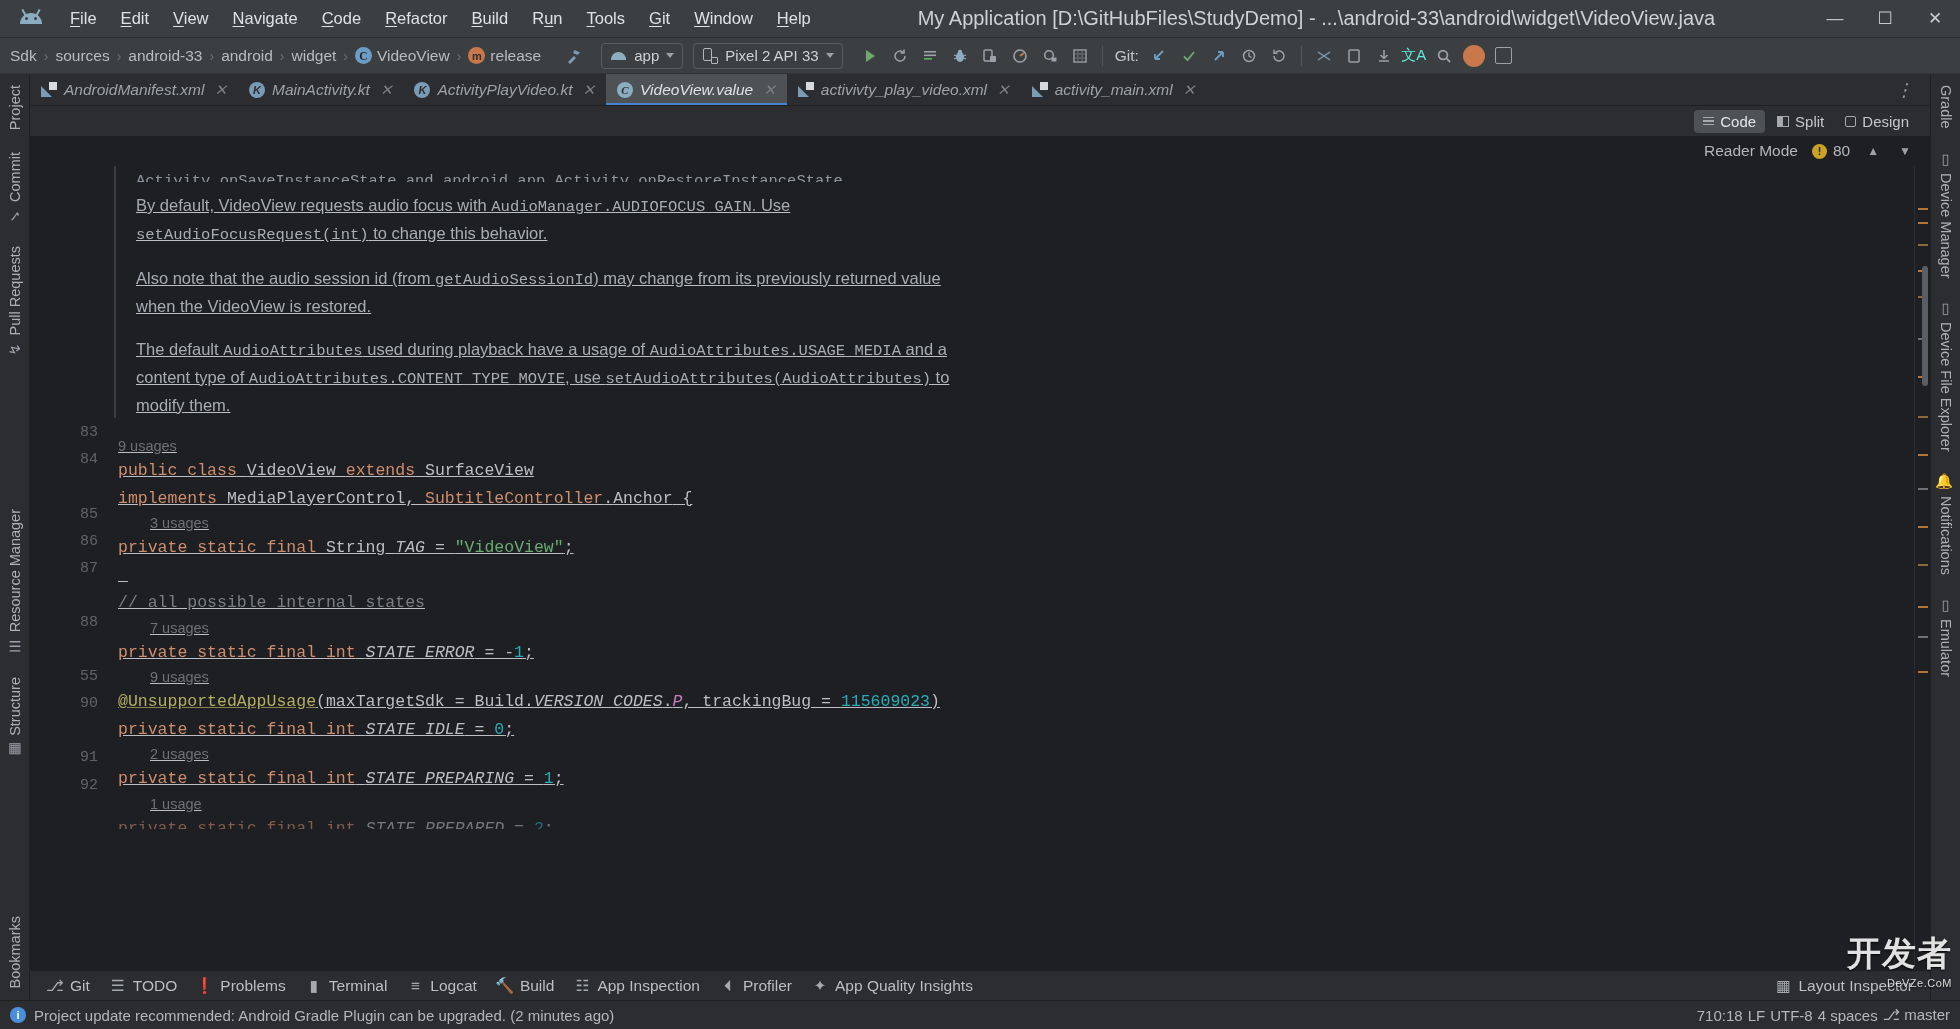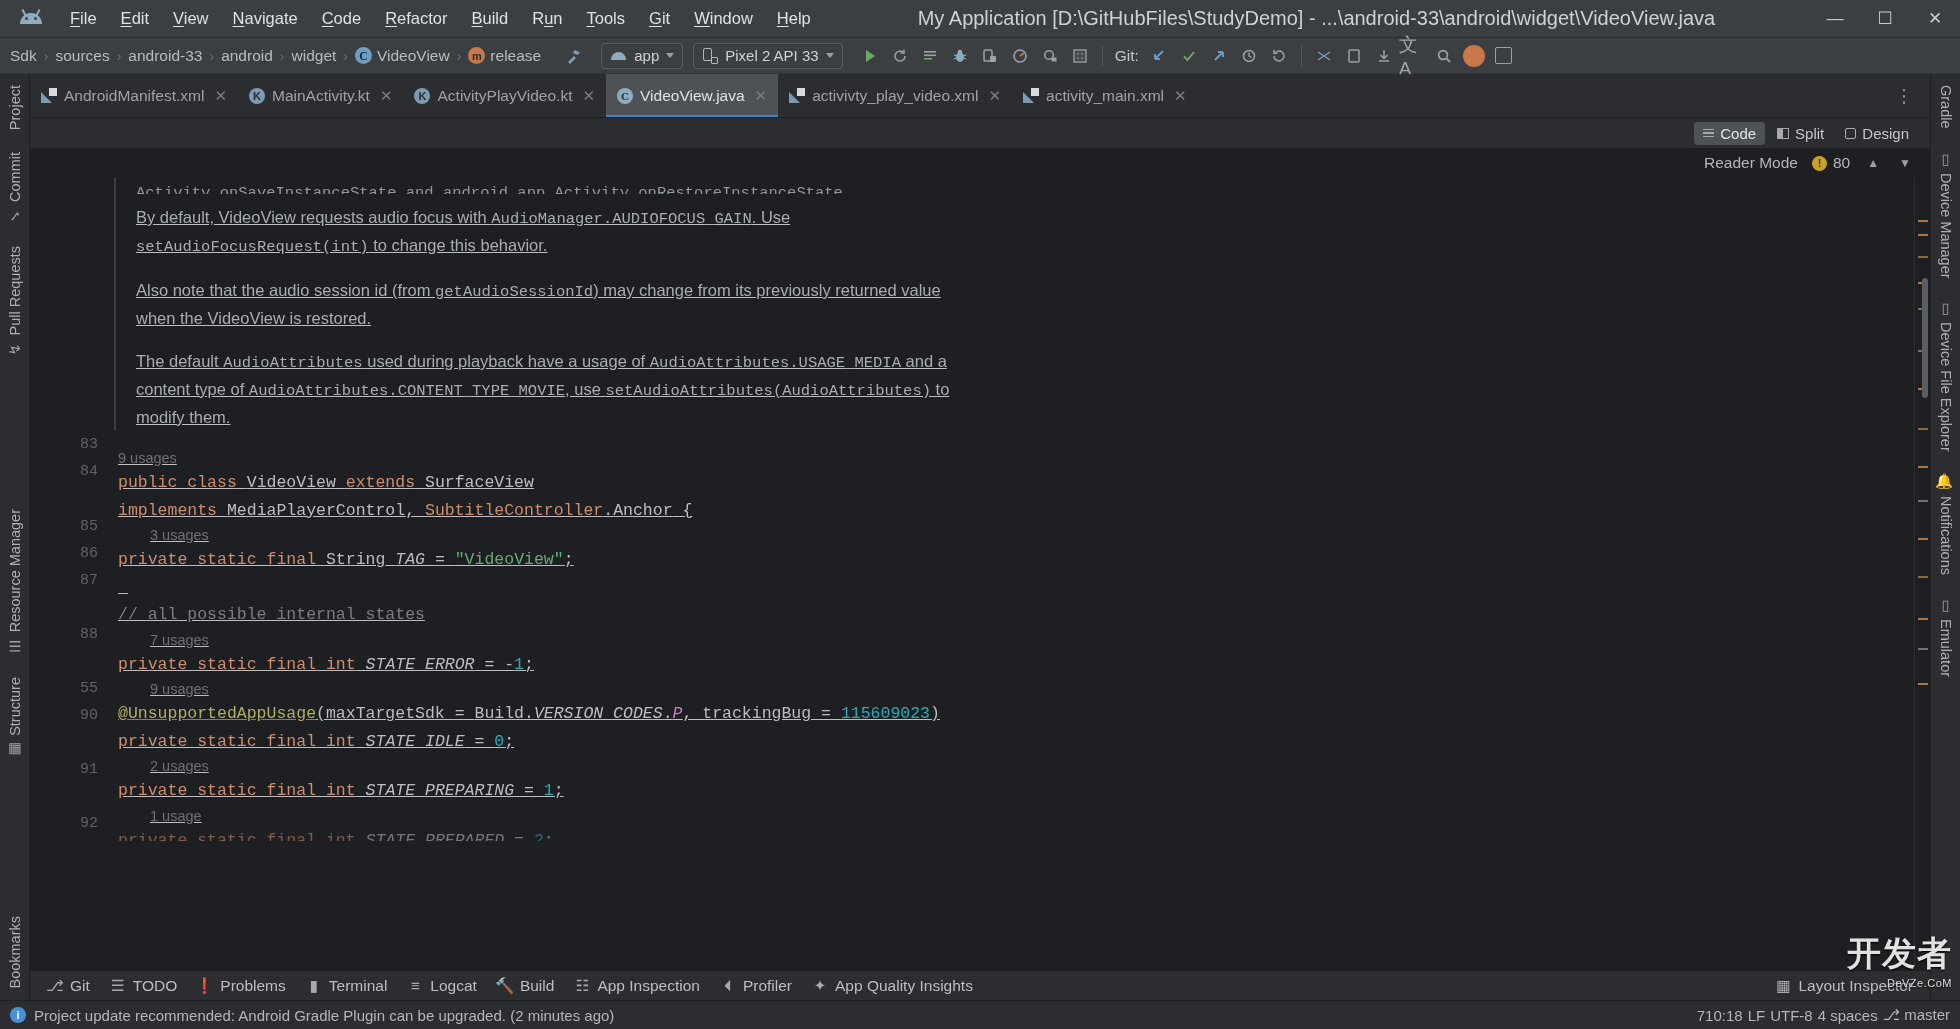--- a/index.html
+++ b/index.html
@@ -107,22 +107,23 @@
     white-space:nowrap;
   }
   .rail-item.rot180 { writing-mode:vertical-rl; transform:rotate(180deg); }
   .rail-spacer { flex:1; }
   .rail-ico { width:16px;height:16px;display:flex;align-items:center;justify-content:center;color:#9DA0A8; }
 
   .center { flex:1; display:flex; flex-direction:column; min-width:0; background:#1E1F22; }
 
   
   .tabbar {
-    height:44px; background:#2B2D30; display:flex; align-items:stretch; flex:none;
+    height:32px; background:#2B2D30; display:flex; align-items:stretch; flex:none;
     border-bottom:1px solid #1F2022;
+    font-style:italic;
   }
   .tab {
     display:flex; align-items:center; gap:7px; padding:0 11px; font-size:15.5px;
     color:#9FA2A8; cursor:default; white-space:nowrap; position:relative;
   }
   .tab.active { background:#4E5254; color:#DFE1E5; }
   .tab.active:after {
     content:""; position:absolute; left:0; right:0; bottom:0; height:2px; background:#4682D4;
   }
   .tab .x { color:#7C7F85; font-size:15px; margin-left:3px; }
@@ -421,21 +422,21 @@
     <div class="tb-ico">
       <svg width="16" height="16" viewBox="0 0 16 16">
           <rect x="3" y="2" width="10" height="12" rx="1" fill="none" stroke="#9DA0A8" stroke-width="1.5"></rect>
         </svg>
     </div>
     <div class="tb-ico">
       <svg width="16" height="16" viewBox="0 0 16 16">
           <path d="M8 2 L8 10 M4.5 7 L8 10.5 L11.5 7 M3 13 L13 13" stroke="#9DA0A8" stroke-width="1.5" fill="none"></path>
         </svg>
     </div>
-    <div class="tb-ico" style="font-size:19px;color:#a3a3a3">文A</div>
+    <div class="tb-ico" style="font-size:15px;color:#5eead4">文A</div>
     <div class="tb-ico">
       <svg width="16" height="16" viewBox="0 0 16 16">
           <circle cx="7" cy="7" r="4.4" fill="none" stroke="#9DA0A8" stroke-width="1.7"></circle>
           <path d="M10.4 10.4 L14 14" stroke="#9DA0A8" stroke-width="1.8"></path>
         </svg>
     </div>
     <div class="tb-ico">
         <span class="avatar-c"></span>
       </div>
     <div class="tb-ico">
@@ -488,21 +489,21 @@
           <span>MainActivity.kt</span>
           <span class="x">✕</span>
         </div>
         <div class="tab">
           <span class="ico-kt">K</span>
           <span>ActivityPlayVideo.kt</span>
           <span class="x">✕</span>
         </div>
         <div class="tab active">
           <span class="ico-java">C</span>
-          <span>VideoView.java</span>
+          <span>VideoView.value</span>
           <span class="x">✕</span>
         </div>
         <div class="tab">
           <span class="ico-xml">
               <span class="a"></span>
               <span class="b"></span>
             </span>
           <span>activivty_play_video.xml</span>
           <span class="x">✕</span>
         </div>
@@ -554,21 +555,21 @@
         <div class="gutter">
           <div class="gline" style="top:258px">83</div>
           <div class="gline" style="top:285px">84</div>
           <div class="gline" style="top:340px">85</div>
           <div class="gline" style="top:367px">86</div>
           <div class="gline" style="top:394px">87</div>
           <div class="gline" style="top:448px">88</div>
           <div class="gline" style="top:502px">55</div>
           <div class="gline" style="top:529px">90</div>
           <div class="gline" style="top:583px">91</div>
-          <div class="gline" style="top:637px">92</div>
+          <div class="gline" style="top:611px">92</div>
         </div>
 
         <div class="code">
 
           <div class="doc-block" style="position:relative;padding-left:22px;padding-top:2px">
             <div class="doc-bar"></div>
             <div class="doc-p" style="margin-bottom:10px;height:14px;overflow:hidden;color:#9298A0;font-family:'Liberation Mono',monospace;font-size:15.5px">
               <span>Activity.onSaveInstanceState and android.app.Activity.onRestoreInstanceState.</span>
             </div>
             <div class="doc-p" id="jd2">By default, VideoView requests audio focus with <code>AudioManager.AUDIOFOCUS_GAIN</code>. Use <code>setAudioFocusRequest(int)</code> to change this behavior.</div>

